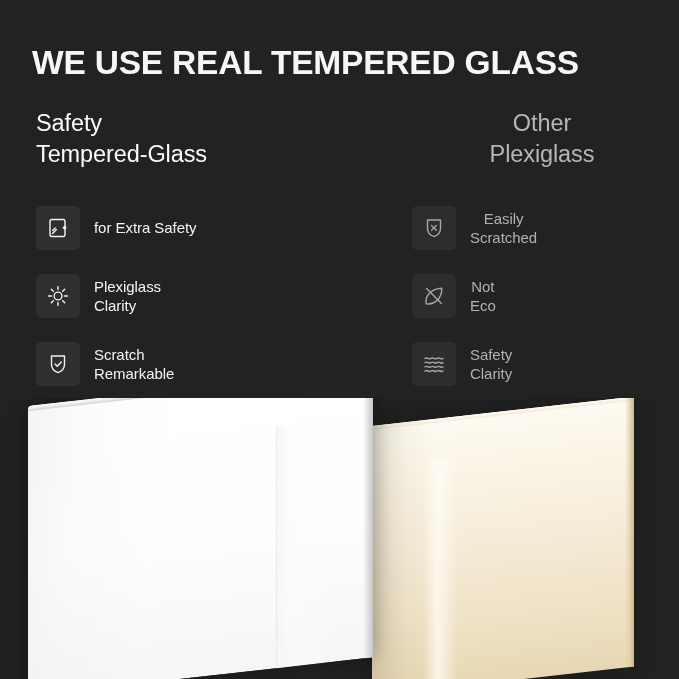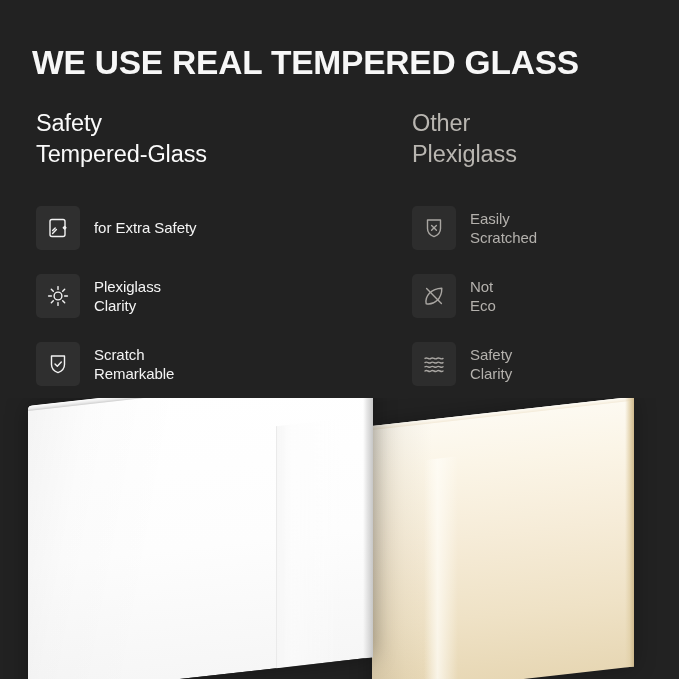--- a/index.html
+++ b/index.html
@@ -30,21 +30,21 @@
     line-height: 42px;
     white-space: nowrap;
   }
 
   
   .col {
     position: absolute;
     top: 108px;
   }
   #col-left  { left: 36px;  width: 330px; }
-  #col-right { left: 412px; width: 260px; }
+  #col-right { left: 412px; width: 260px; text-align: center; }
 
   .col-title {
     font-size: 23.5px;
     font-weight: 400;
     line-height: 31px;
     letter-spacing: -0.1px;
     margin: 0;
   }
   #col-left .col-title  { color: #fafafa; }
   #col-right .col-title { color: #b9b6b1; }

